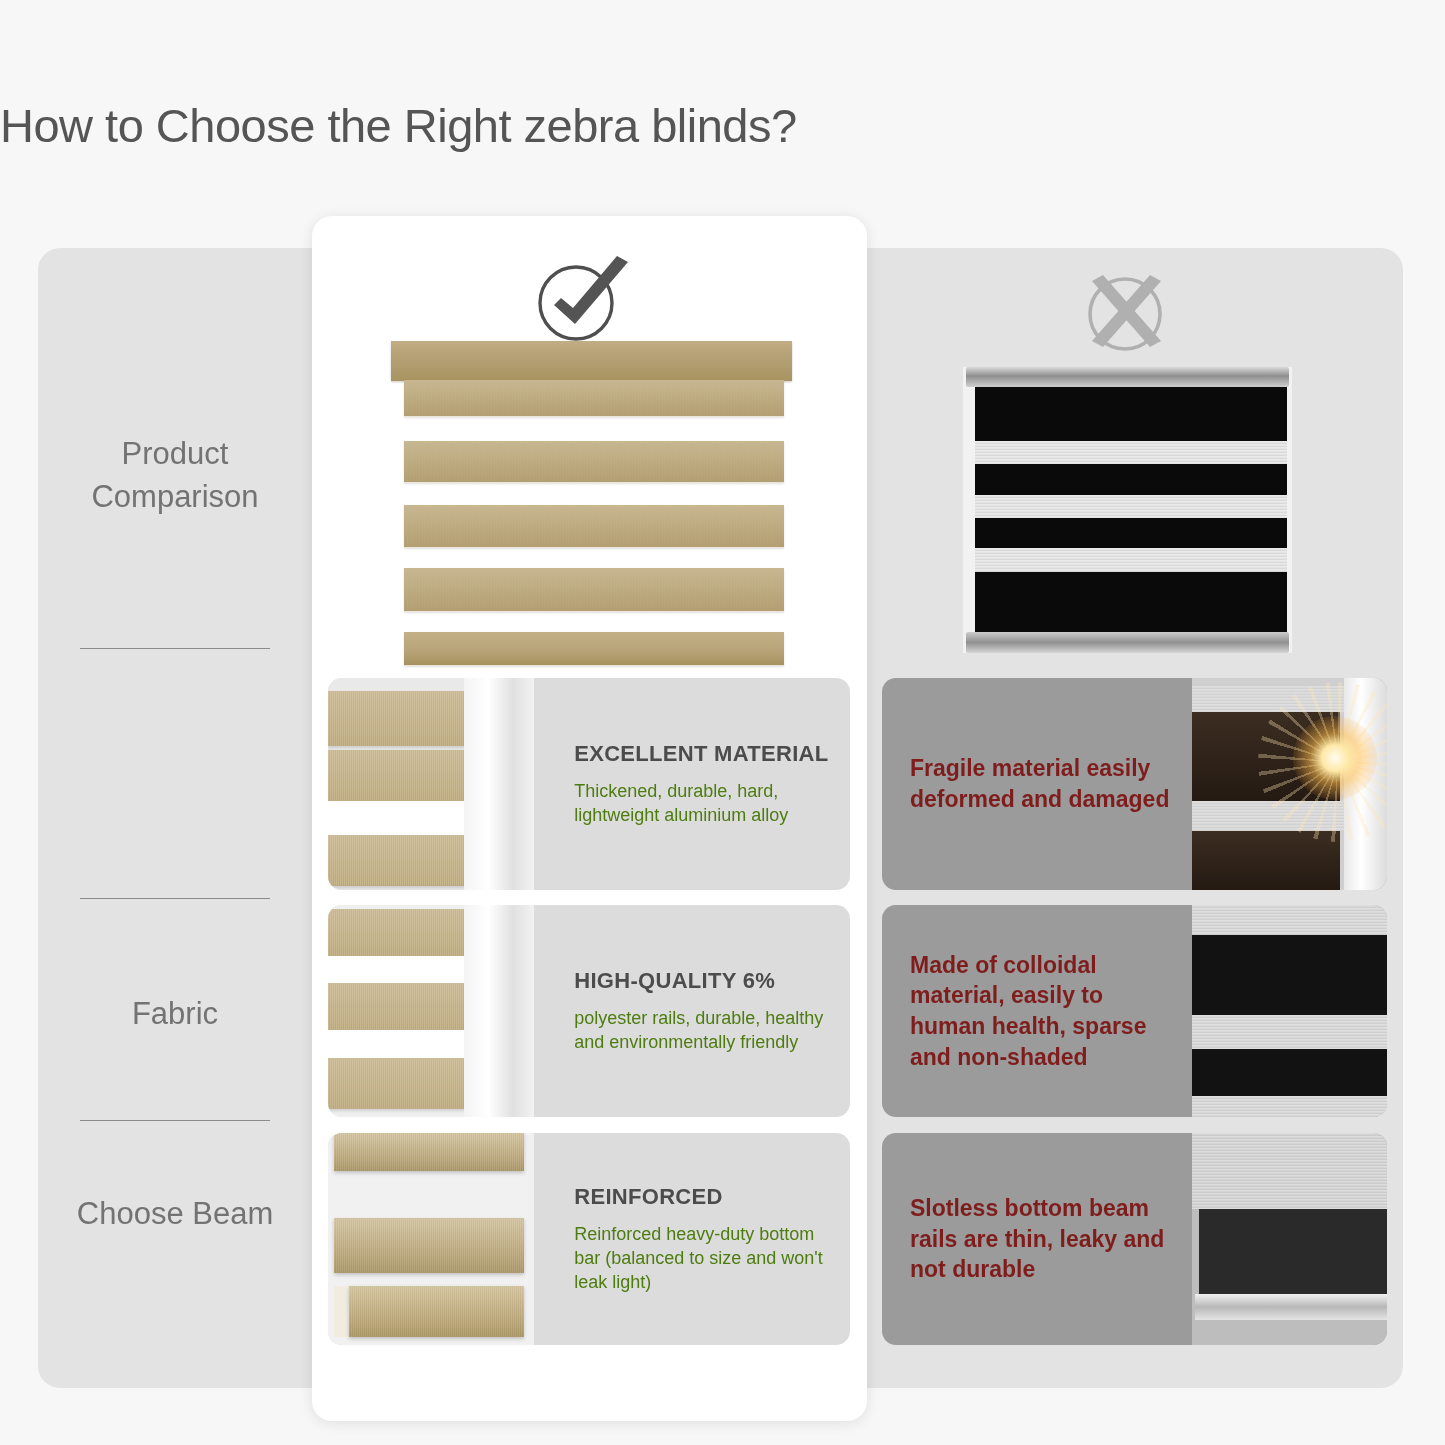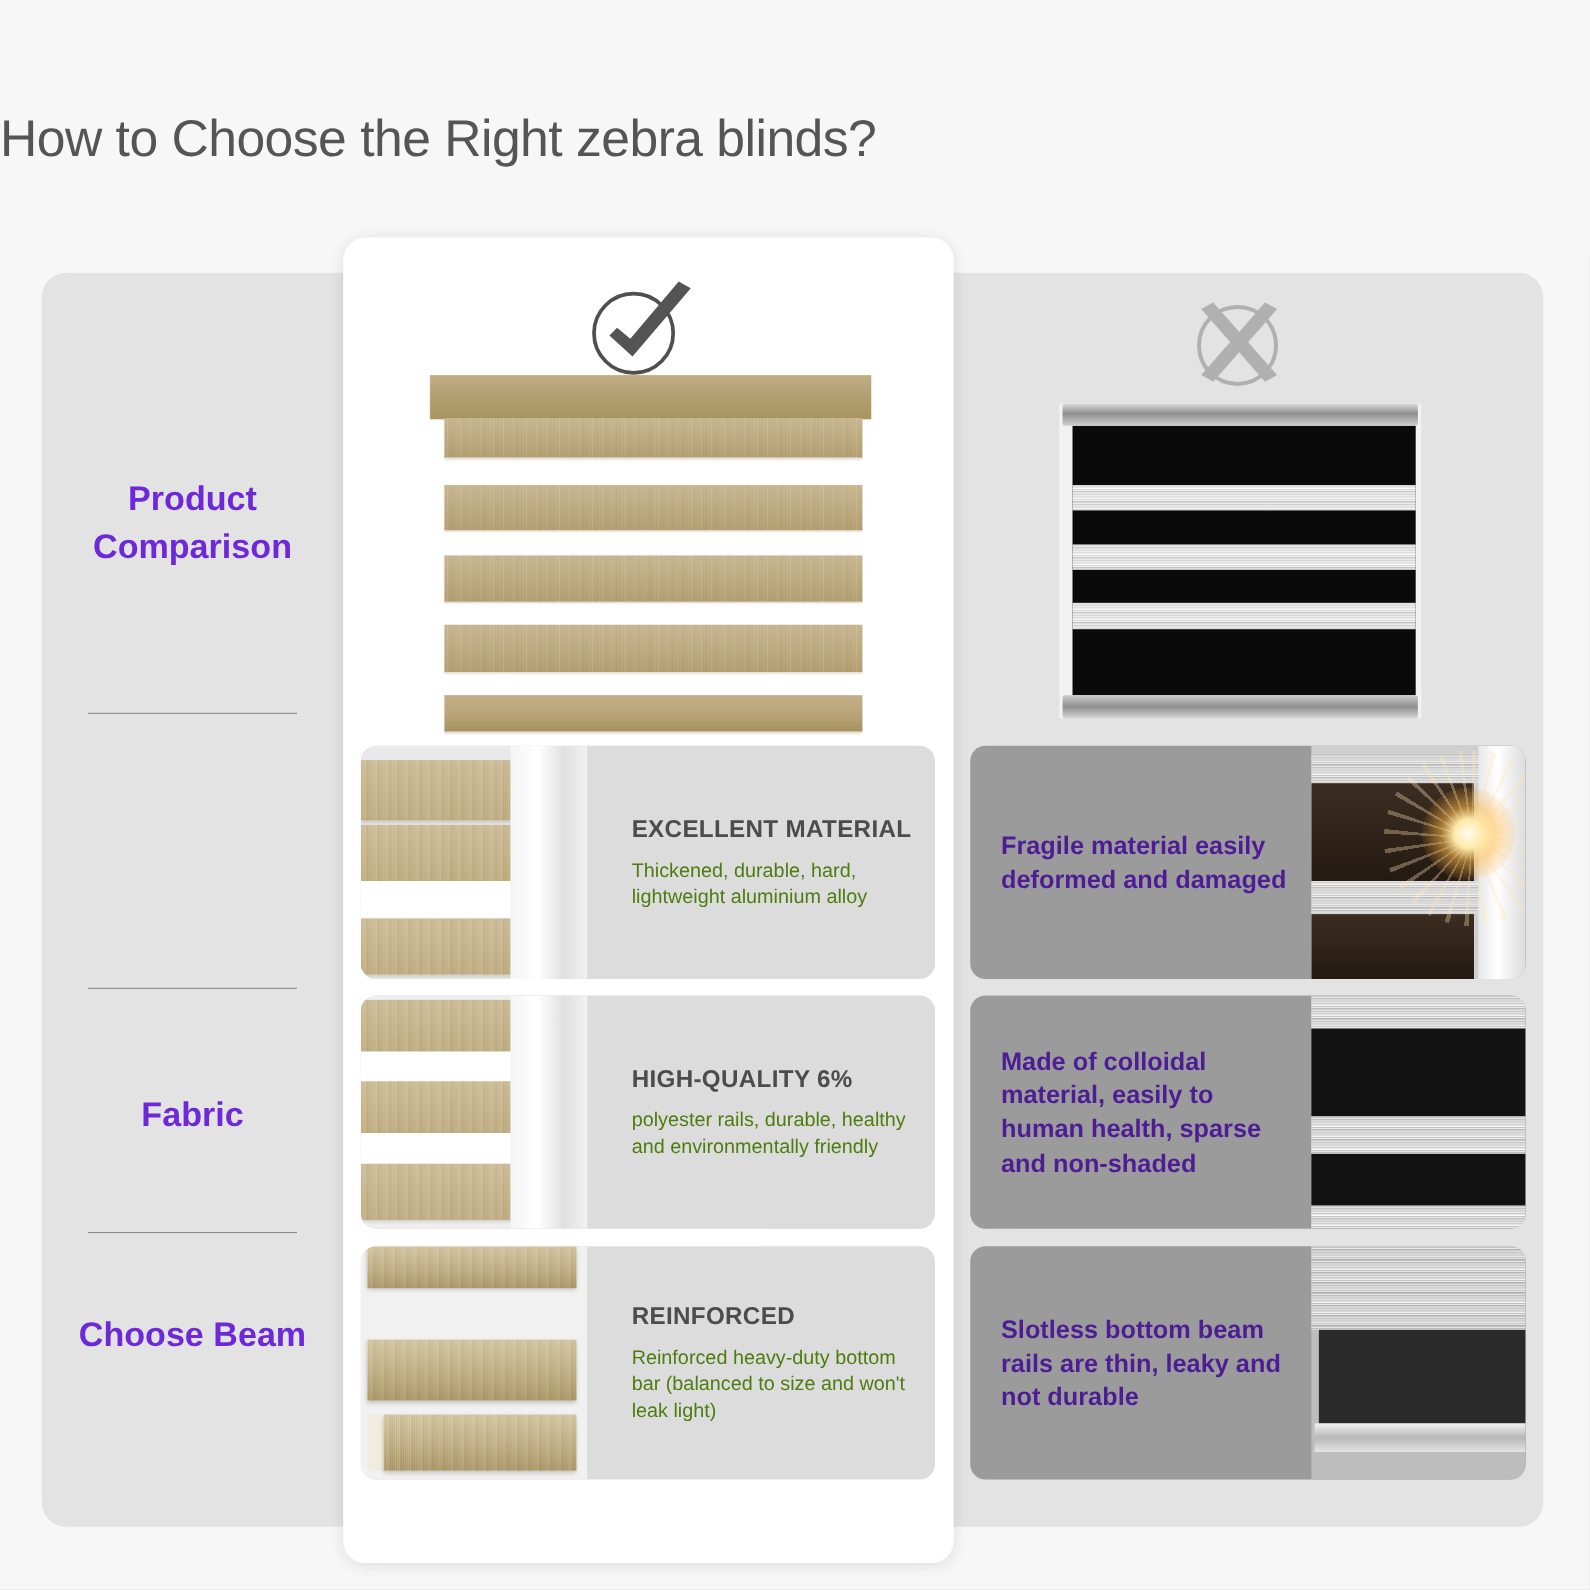--- a/index.html
+++ b/index.html
@@ -62,22 +62,22 @@
     width: 274px;
     height: 1140px;
     z-index: 6;
   }
   .row-label {
     position: absolute;
     left: 0;
     width: 100%;
     text-align: center;
     font-size: 31px;
-    font-weight: bold;
-    color: #6d28d9;
+    font-weight: normal;
+    color: #737373;
     line-height: 1.38;
   }
   #label-0 { top: 185px; }
   #label-1 { top: 522px; }
   #label-2 { top: 745px; }
   #label-3 { top: 945px; }
 
   .label-divider {
     position: absolute;
     left: 42px;
@@ -206,21 +206,21 @@
     margin-bottom: 12px;
   }
   .card-body {
     font-size: 18px;
     color: #4d7c0f;
     line-height: 1.35;
   }
   .bad-text {
     font-size: 23px;
     font-weight: bold;
-    color: #4c1d95;
+    color: #7f1d1d;
     line-height: 1.33;
   }
 
   .card-image {
     position: relative;
     overflow: hidden;
   }
   .card-good .card-image { width: 232px; order: 1; }
   .card-bad  .card-image { width: 215px; order: 2; }
 

